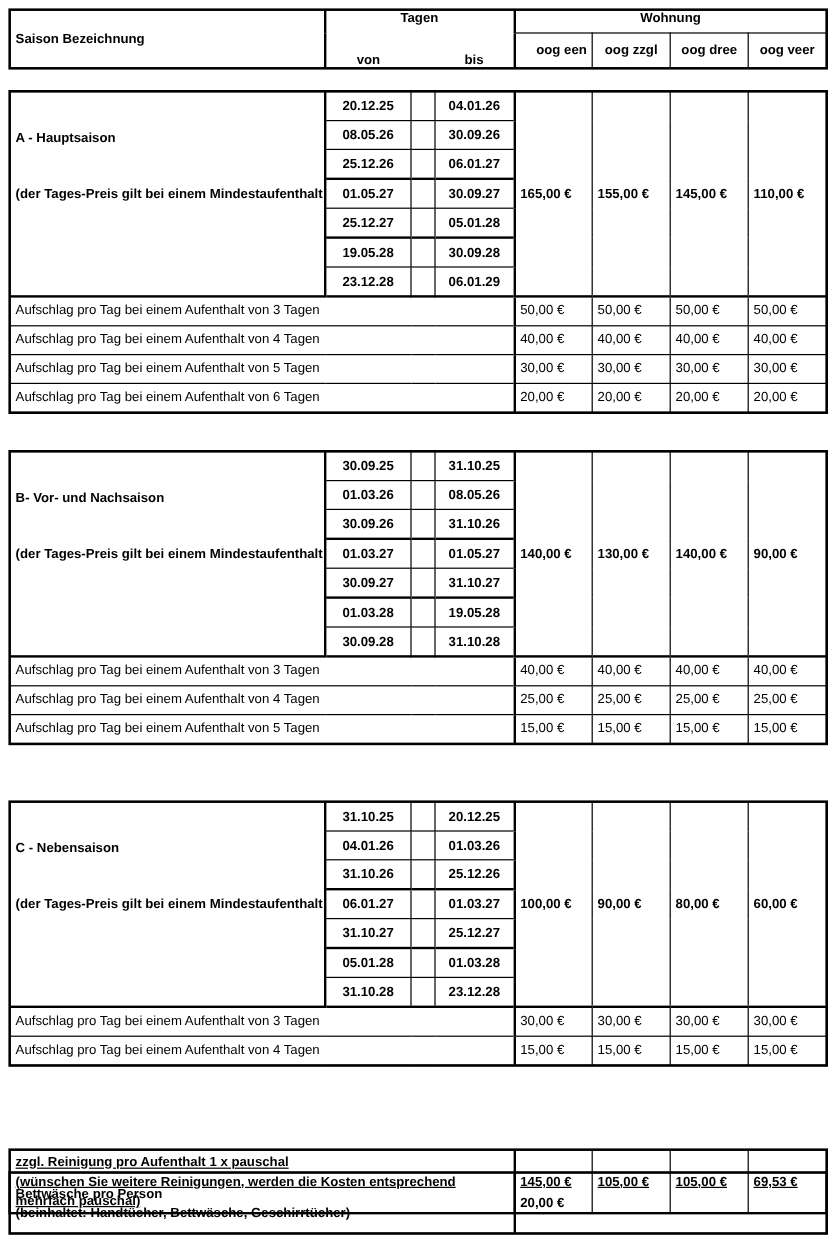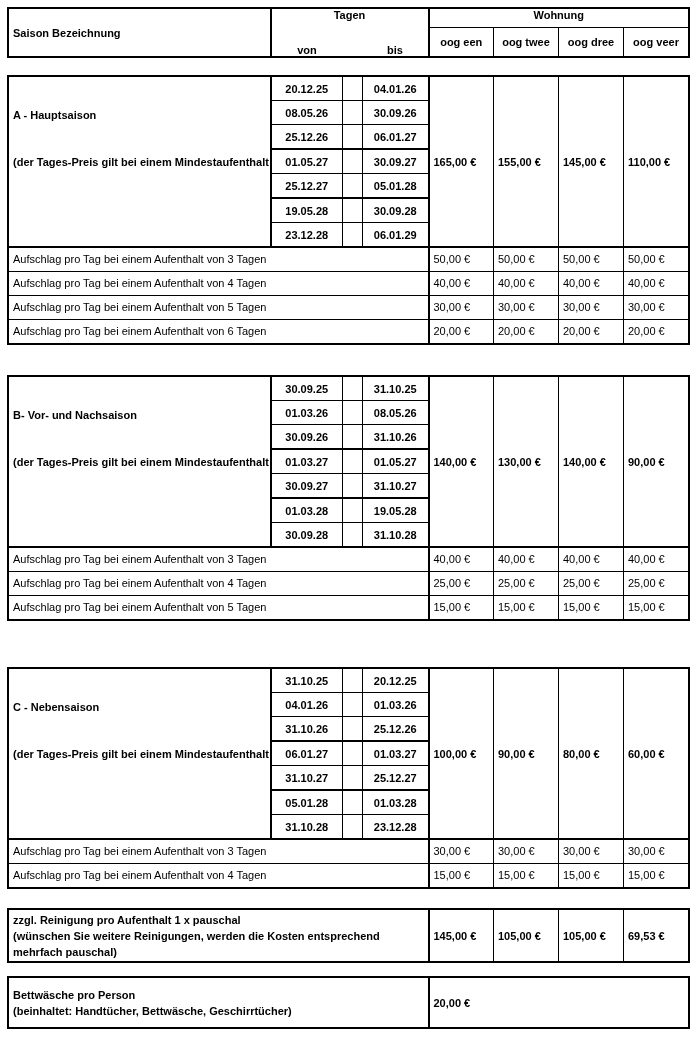--- a/index.html
+++ b/index.html
@@ -34,22 +34,22 @@
   <tbody>
       <tr style="height:19px">
     <td rowspan="2" class="b" style="vertical-align:middle; border-right:2px solid #000;">Saison Bezeichnung</td>
     <td colspan="3" class="b c" style="border-bottom:none; vertical-align:top; border-right:2px solid #000;">Tagen</td>
     <td colspan="4" class="b c" style="vertical-align:top;">Wohnung</td>
   </tr>
   <tr style="height:29px">
     <td class="b c noLR" style="border-top:none; vertical-align:bottom; border-left:none;">von</td>
     <td class="noLR" style="border-top:none;"></td>
     <td class="b c" style="border-top:none; border-left:none; vertical-align:bottom; border-right:2px solid #000;">bis</td>
-    <td class="b c" style="vertical-align:middle;">oog een</td>
-    <td class="b c" style="vertical-align:middle;">oog twee</td>
+    <td class="b c" style="vertical-align:middle;text-align:right;">oog een</td>
+    <td class="b c" style="vertical-align:middle;">oog zzgl</td>
     <td class="b c" style="vertical-align:middle;">oog dree</td>
     <td class="b c" style="vertical-align:middle;">oog veer</td>
   </tr>
 </tbody>
   </table>
 
 <table class="tbl thick-outer" style="top:76px;">
   <colgroup>
     <col style="width:262px">
       <col style="width:72px">
@@ -282,21 +282,21 @@
   <tr style="height:24px">
         <td colspan="4" style="border-right:2px solid #000;">Aufschlag pro Tag bei einem Aufenthalt von 4 Tagen</td>
         <td class="sur">15,00 €</td>
         <td class="sur">15,00 €</td>
         <td class="sur">15,00 €</td>
         <td class="sur">15,00 €</td>
       </tr>
 </tbody>
   </table>
 
-<table class="tbl thick-outer" style="top:909px; height:53px;">
+<table class="tbl thick-outer" style="top:958px; height:53px;text-decoration:underline;">
   <colgroup>
     <col style="width:420px">
       <col style="width:65px">
       <col style="width:65px">
       <col style="width:65px">
       <col style="width:65px">
   </colgroup>
   <tbody>
       <tr>
     <td class="b" style="white-space:normal; line-height:16px; border-right:2px solid #000;">

